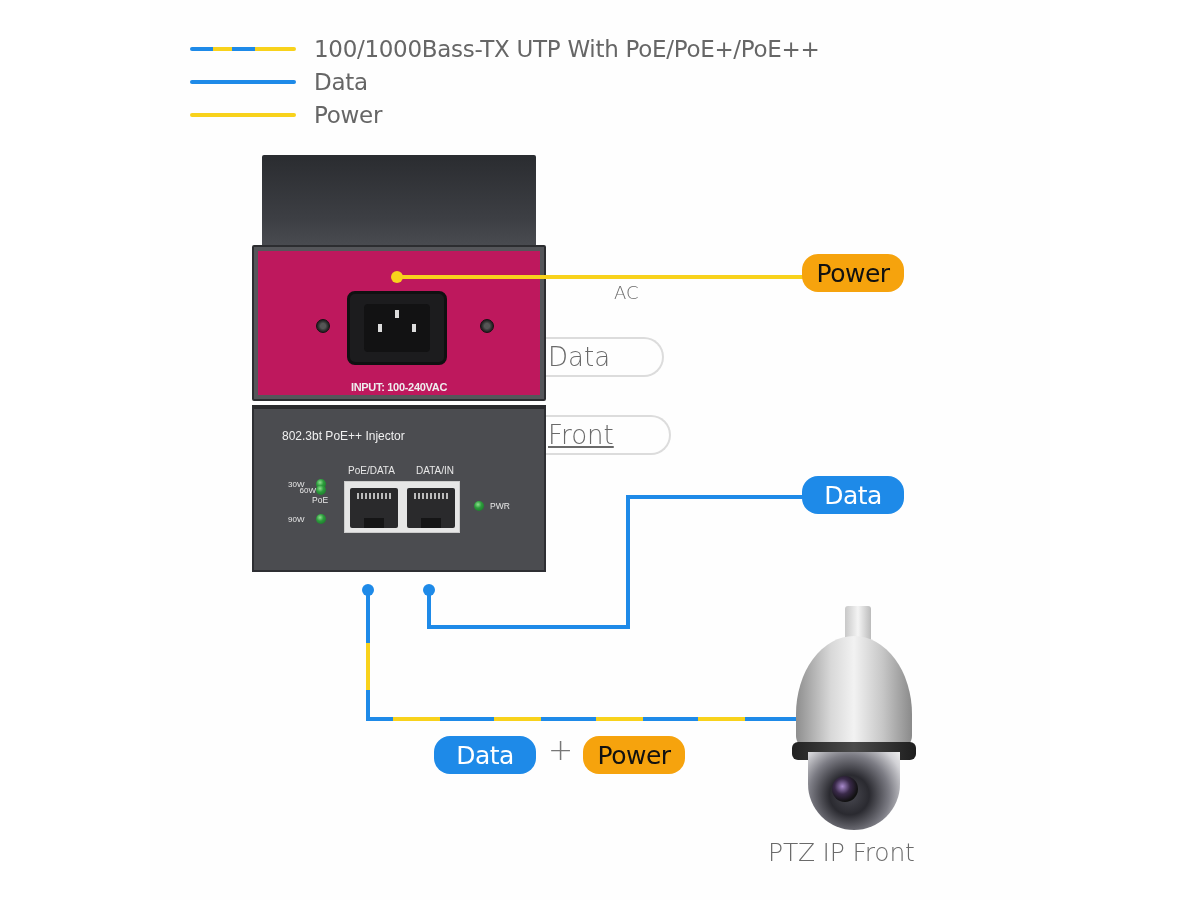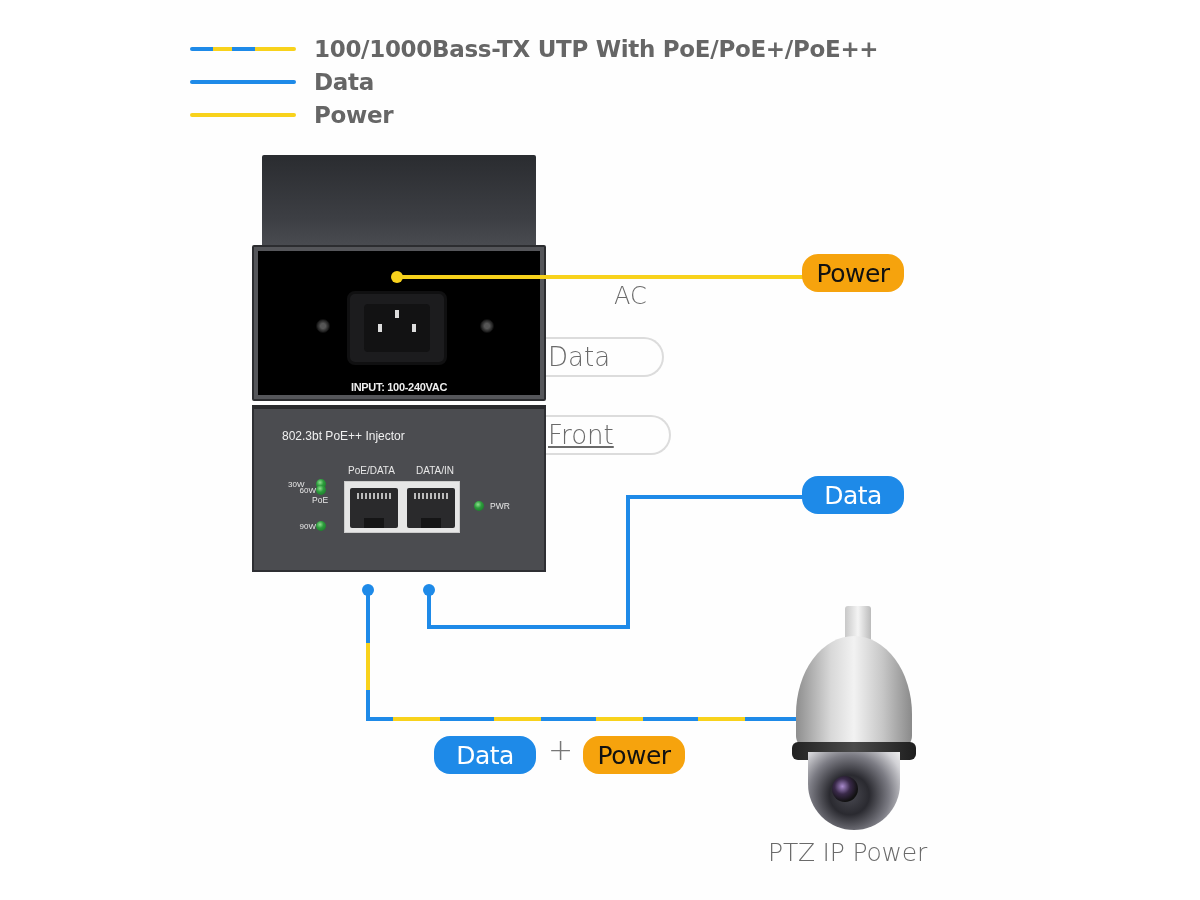--- a/index.html
+++ b/index.html
@@ -7,29 +7,29 @@
   body { position: relative; font-family: "DejaVu Sans", sans-serif; }
   .canvas { position: absolute; left: 150px; top: 0; width: 900px; height: 900px; background: #fefefe; }
 
   
   .legend { position: absolute; left: 190px; top: 32px; }
   .legend-row { position: relative; height: 33px; display: flex; align-items: center; }
   .legend-swatch { width: 106px; height: 4px; margin-right: 18px; border-radius: 2px; }
   .swatch-mixed { background: linear-gradient(to right, #1e8ae8 0 22%, #f8d21c 22% 40%, #1e8ae8 40% 61%, #f8d21c 61% 100%); }
   .swatch-data { background: #1e8ae8; }
   .swatch-power { background: #f8d21c; }
-  .legend-label { font-family: "DejaVu Sans", sans-serif; font-size: 23px; color: #666; font-weight: 700; letter-spacing: -0.3px; }
+  .legend-label { font-family: "DejaVu Sans", sans-serif; font-size: 23px; color: #666; font-weight: 400; letter-spacing: -0.3px; }
 
   
   .device { position: absolute; left: 252px; top: 155px; width: 294px; height: 417px; }
   .device-top { position: absolute; left: 10px; top: 0; width: 274px; height: 92px;
     background: linear-gradient(to bottom, #2a2c30 0%, #3d3f44 70%, #4a4c51 100%);
     border-radius: 2px 2px 0 0; }
   .device-back { position: absolute; left: 0; top: 90px; width: 294px; height: 156px;
-    background: #000000; border: 2px solid #2c2d30; border-radius: 2px;
+    background: #be185d; border: 2px solid #2c2d30; border-radius: 2px;
     box-shadow: inset 0 0 0 4px #55565a; }
   .device-front { position: absolute; left: 0; top: 250px; width: 294px; height: 167px;
     background: #4b4c50; border: 2px solid #2e2f33; border-top: 4px solid #2a2b2e; }
   .ac-socket { position: absolute; left: 93px; top: 44px; width: 100px; height: 74px;
     background: #1c1c1e; border-radius: 8px; border: 3px solid #101011; }
   .ac-inner { position: absolute; left: 14px; top: 10px; width: 66px; height: 48px;
     background: #121213; border-radius: 4px; }
   .ac-pin { position: absolute; width: 4px; height: 8px; background: #ddd; }
   .screw { position: absolute; width: 14px; height: 14px; border-radius: 50%;
     background: radial-gradient(circle, #555 30%, #2a2a2a 60%, #1a1a1a 100%); border: 1px solid #111; }
@@ -52,21 +52,21 @@
   
   svg.wires { position: absolute; left: 0; top: 0; width: 1200px; height: 900px; pointer-events: none; }
 
   
   .pill { position: absolute; height: 38px; border-radius: 16px; display: flex; align-items: center; justify-content: center;
     font-family: "DejaVu Sans", sans-serif; font-size: 25px; font-weight: 500; letter-spacing: -0.5px; }
   .pill-power { background: #f6a30d; color: #111; }
   .pill-data { background: #1e8ae8; color: #fff; }
   .tag-outline { position: absolute; height: 40px; border: 2px solid #dcdcdc; border-left: none; border-radius: 0 20px 20px 0;
     display: flex; align-items: center; padding-left: 18px; font-family: "DejaVu Sans", sans-serif; font-size: 26px; color: #6a6a6a; font-weight: 300; }
-  .ac-text { position: absolute; left: 614px; top: 282px; font-family: "DejaVu Sans", sans-serif; font-size: 24px; color: #6a6a6a; font-weight: 300; }
+  .ac-text { position: absolute; left: 614px; top: 282px; font-family: "DejaVu Sans", sans-serif; font-size: 18px; color: #6a6a6a; font-weight: 300; }
   .plus-sign { position: absolute; left: 548px; top: 732px; font-family: "DejaVu Sans", sans-serif; font-size: 30px; color: #777; font-weight: 300; }
 
   
   .camera { position: absolute; left: 788px; top: 606px; width: 130px; height: 224px; }
   .cam-mount { position: absolute; left: 57px; top: 0; width: 26px; height: 34px;
     background: linear-gradient(to right, #c8c8c8, #f4f4f4 50%, #bbb); border-radius: 3px 3px 0 0; }
   .cam-housing { position: absolute; left: 8px; top: 30px; width: 116px; height: 112px;
     background: linear-gradient(to right, #8e8e8e 0%, #d8d8d8 30%, #f2f2f2 50%, #c6c6c6 75%, #8a8a8a 100%);
     border-radius: 50% 50% 12px 12px / 70% 70% 12px 12px; }
   .cam-ring { position: absolute; left: 4px; top: 136px; width: 124px; height: 18px;
@@ -123,21 +123,21 @@
     <div class="model-label">802.3bt PoE++ Injector</div>
     <div class="poe-label">PoE</div>
     <div class="led-row" style="top:70px;justify-content:center;">
       <span class="led-label">30W</span>
       <span class="led"></span>
     </div>
     <div class="led-row" style="top:76px;text-align:right;">
       <span class="led-label">60W</span>
       <span class="led"></span>
     </div>
-    <div class="led-row" style="top:112px;text-align:right;">
+    <div class="led-row" style="top:105px;">
       <span class="led-label">90W</span>
       <span class="led"></span>
     </div>
     <div class="port-header" style="left:94px;">PoE/DATA</div>
     <div class="port-header" style="left:162px;">DATA/IN</div>
     <div class="port-block">
       <div class="rj45" style="left:5px;">
         <div class="rj45-pins"></div>
           <div class="rj45-tab"></div>
       </div>
@@ -190,13 +190,13 @@
   <span>Power</span>
 </div>
 
 <div class="camera">
   <div class="cam-mount"></div>
   <div class="cam-housing"></div>
   <div class="cam-ring"></div>
   <div class="cam-dome"></div>
   <div class="cam-lens"></div>
 </div>
-<div class="camera-label">PTZ IP Power</div>
+<div class="camera-label">PTZ IP Front</div>
 
 </body></html>

